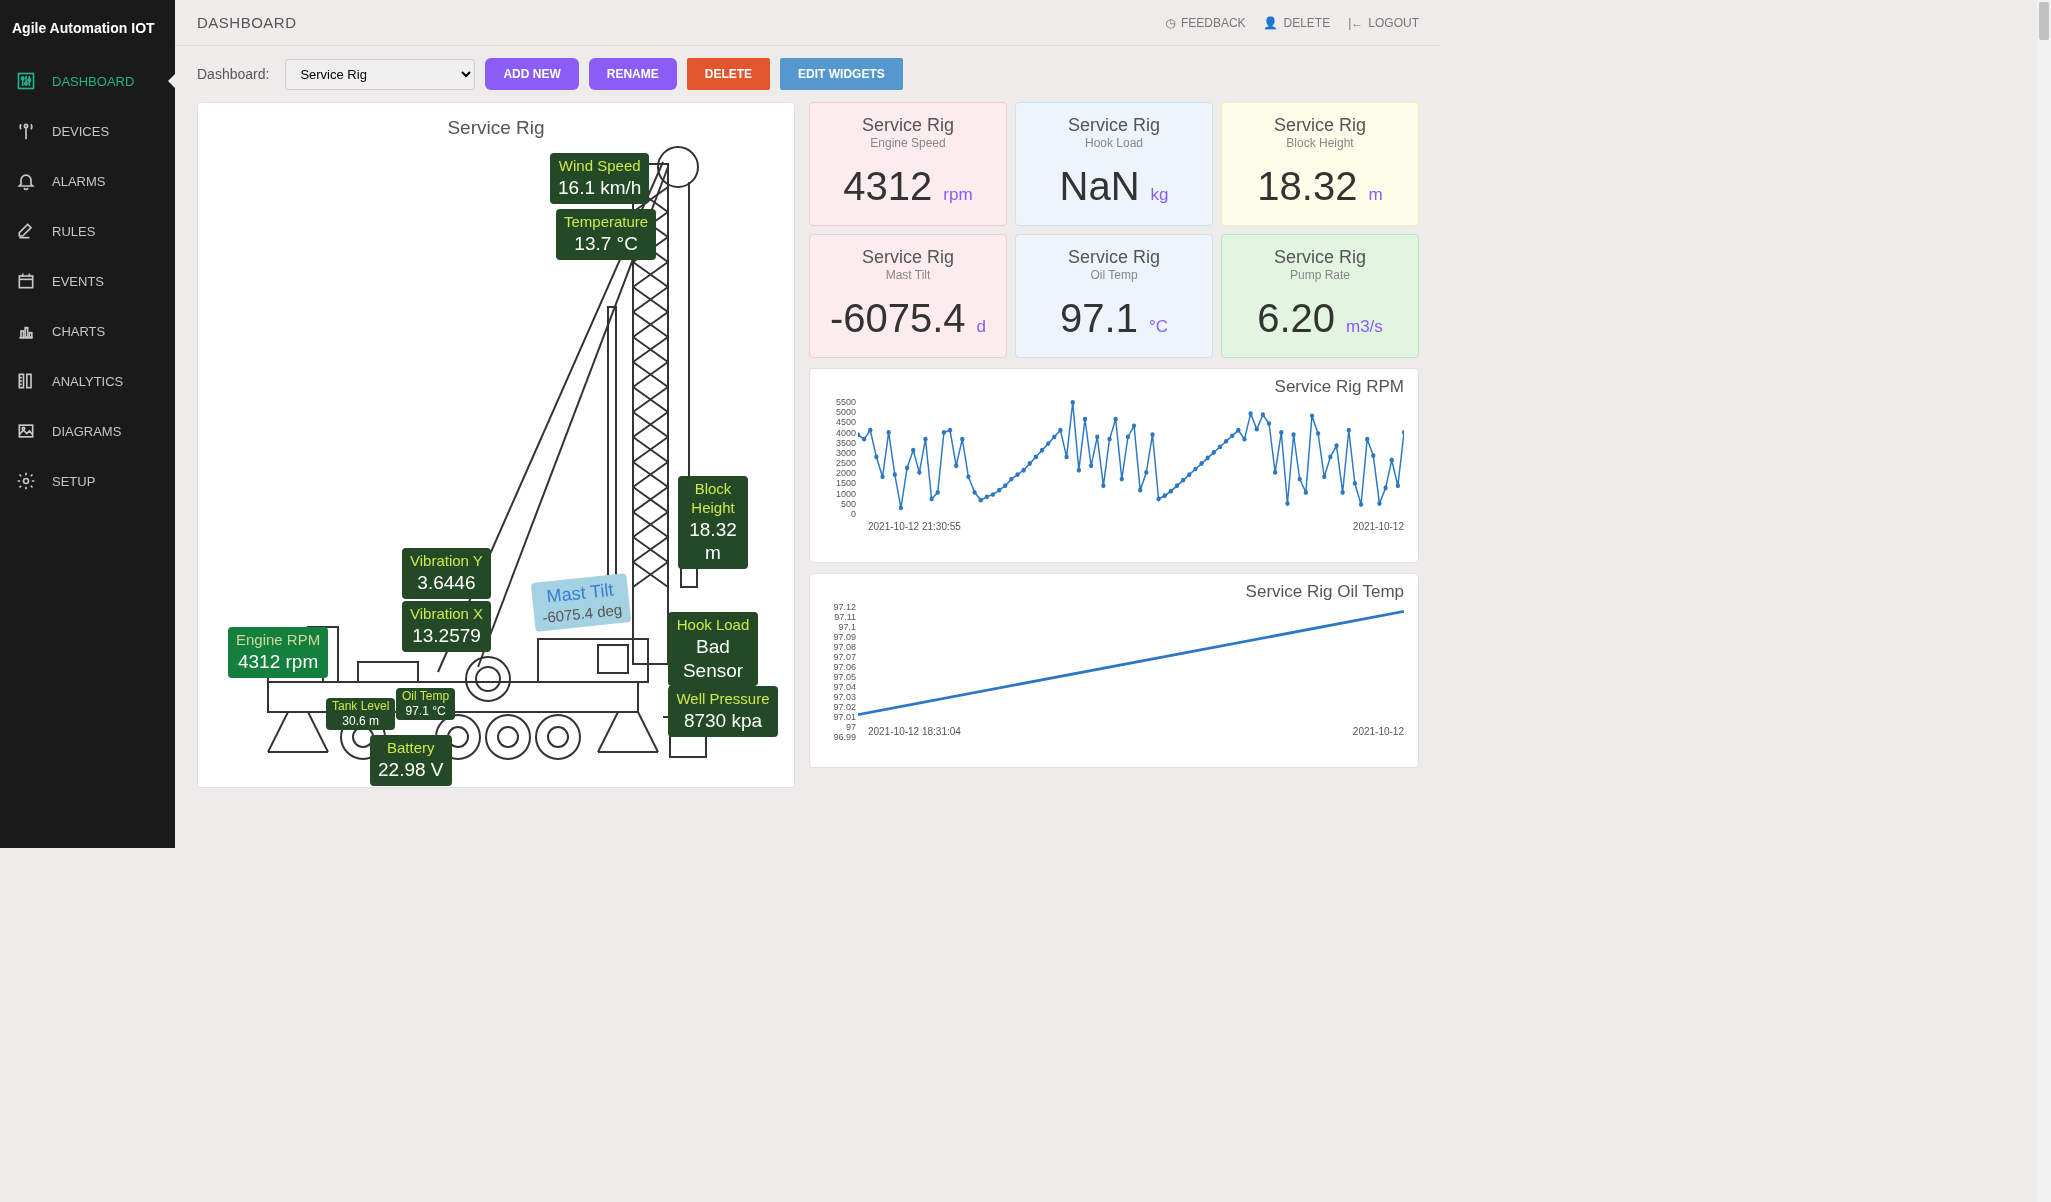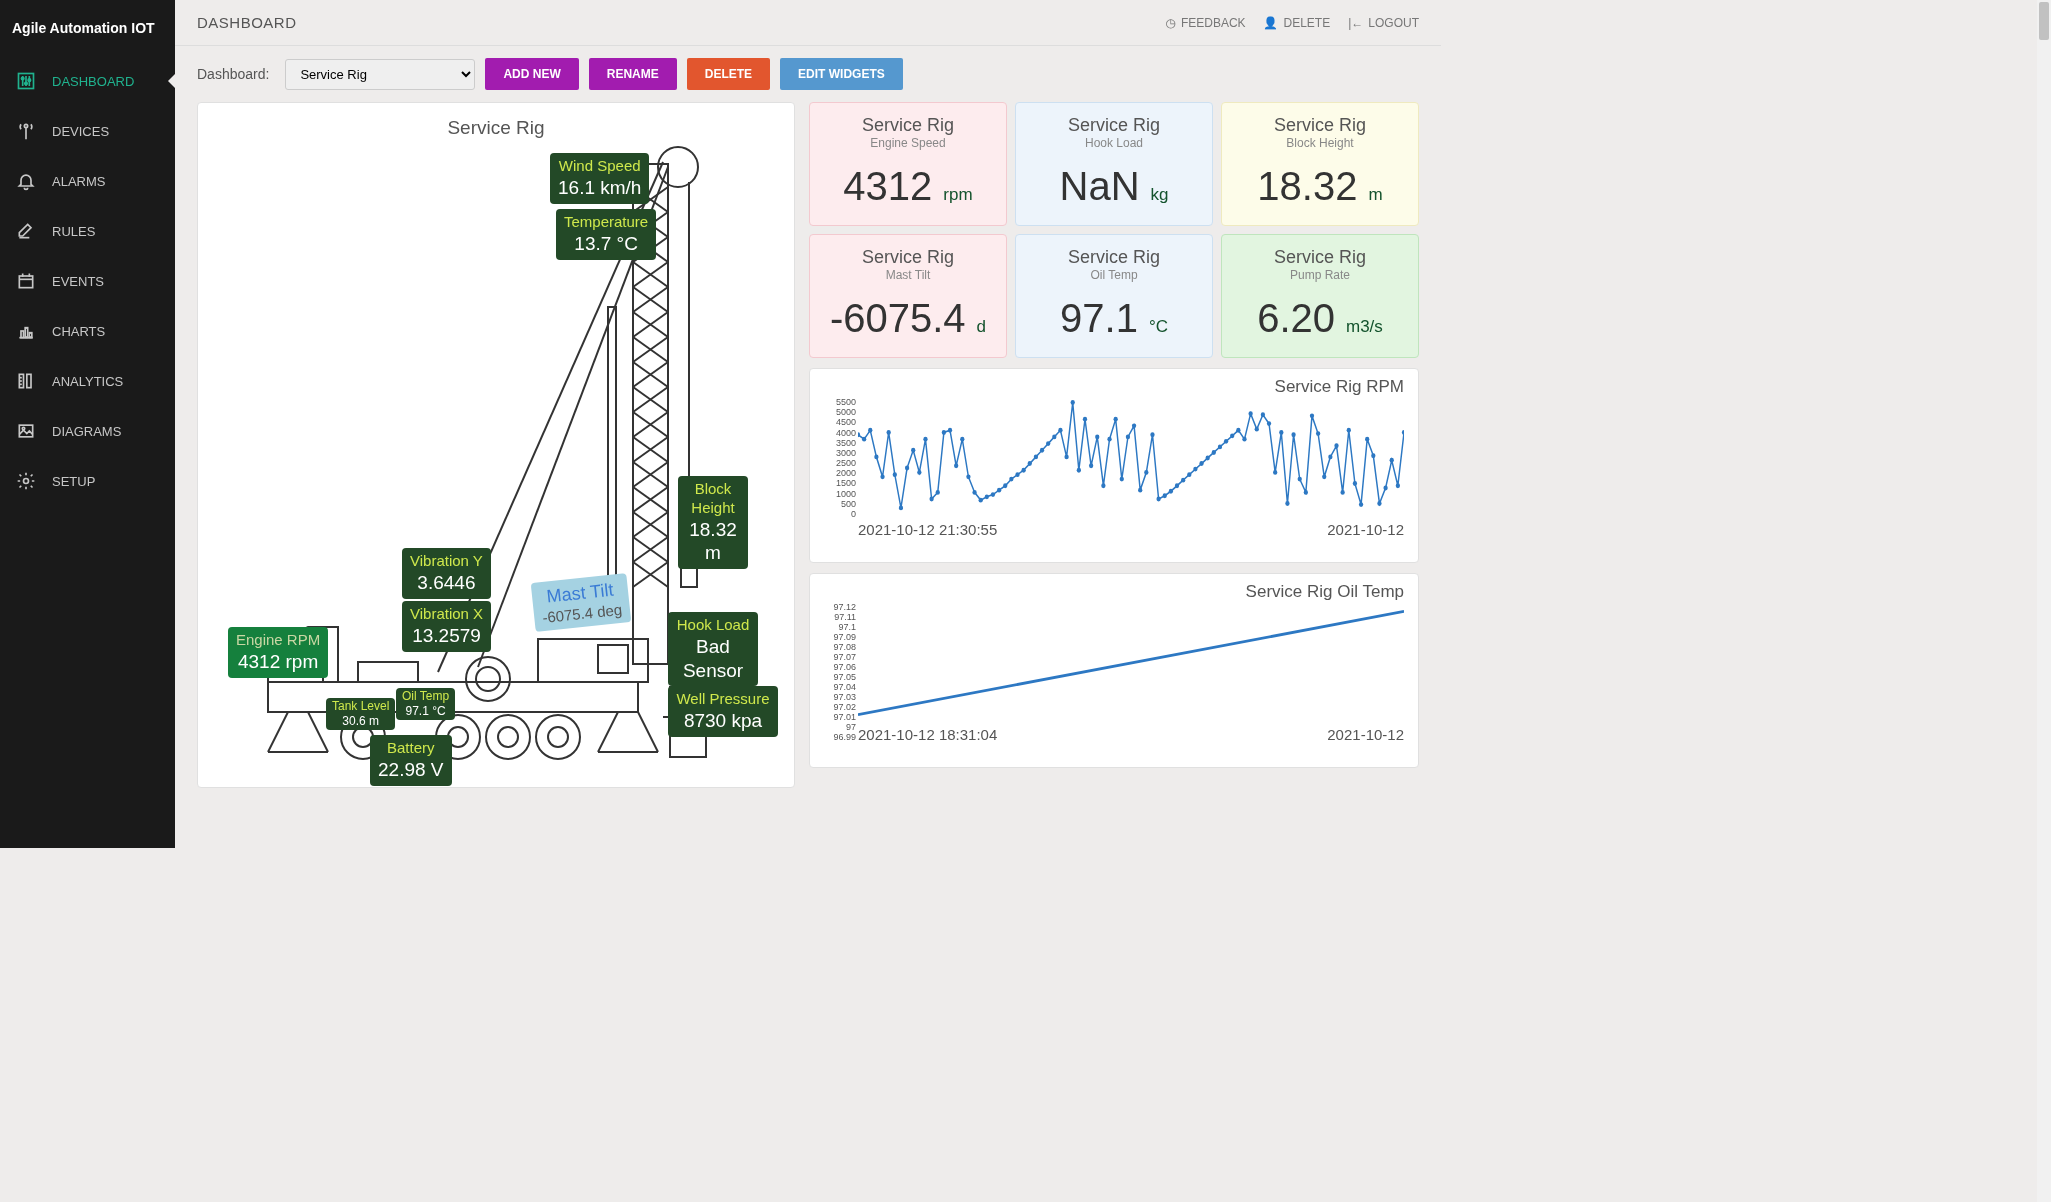--- a/index.html
+++ b/index.html
@@ -20,21 +20,21 @@
 .main { flex: 1; display: flex; flex-direction: column; overflow: hidden; }
 .topbar { display: flex; align-items: center; padding: 14px 22px; background: #eeeceb; border-bottom: 1px solid #ddd; }
 .topbar-title { font-size: 15px; color: #555; letter-spacing: 0.5px; }
 .topbar-right { margin-left: auto; display: flex; gap: 18px; }
 .topbar-link { display: flex; align-items: center; gap: 5px; font-size: 12px; color: #777; cursor: pointer; }
 
 .toolbar { display: flex; align-items: center; padding: 12px 22px; gap: 10px; background: #eeeceb; }
 .toolbar-label { font-size: 14px; color: #555; margin-right: 6px; }
 .toolbar select { padding: 6px 10px; border: 1px solid #ccc; border-radius: 3px; min-width: 190px; font-size: 13px; }
 .btn { padding: 9px 18px; border: none; border-radius: 2px; color: #fff; font-size: 12px; font-weight: bold; cursor: pointer; }
-.btn-teal { background: #a21caf; }
+.btn-teal { background: #8b5cf6; border-radius: 6px; }
 .btn-red { background: #e2562e; }
 .btn-blue { background: #5598cf; }
 
 .content { display: flex; gap: 14px; padding: 0 22px 14px; flex: 1; overflow: auto; }
 .left { width: 598px; }
 .right { flex: 1; display: flex; flex-direction: column; gap: 10px; }
 
 .card { background: #fff; border: 1px solid #e0e0e0; border-radius: 4px; padding: 10px 14px; }
 
 
@@ -52,31 +52,31 @@
 .tag.sm { padding: 1px 6px; }
 .tag.sm .lab { font-size: 12px; }
 .tag.sm .val { font-size: 12px; }
 
 
 .kpis { display: grid; grid-template-columns: repeat(3, 1fr); gap: 8px; }
 .kpi { border-radius: 4px; padding: 12px 10px 16px; text-align: center; border: 1px solid transparent; }
 .kpi-title { font-size: 18px; color: #555; }
 .kpi-sub { font-size: 12px; color: #888; margin-bottom: 14px; }
 .kpi-value { font-size: 40px; color: #333; }
-.kpi-unit { font-size: 17px; color: #14532d; margin-left: 11px; }
+.kpi-unit { font-size: 17px; color: #8b5cf6; margin-left: 11px; }
 .kpi.pink { background: #fdecee; border-color: #f3c9cf; }
 .kpi.blue { background: #edf4fb; border-color: #cde0f1; }
 .kpi.yellow { background: #fdfce9; border-color: #efeabf; }
 .kpi.green { background: #e2f5e0; border-color: #bfe5bd; }
 
 .chart { height: 195px; padding: 8px 14px 4px; }
 .chart-title { text-align: right; font-size: 17px; color: #555; margin-bottom: 0px; }
 .chart-area { position: relative; height: 122px; margin-left: 34px; }
 .chart-ylabels { position: absolute; left: -34px; top: 0; bottom: 0; width: 32px; display: flex; flex-direction: column; justify-content: space-between; font-size: 9px; color: #555; text-align: right; }
-.chart-xlabels { display: flex; justify-content: space-between; font-size: 15px; color: #555; margin-left: 34px; margin-top: 2px; align-items: flex-end; }
+.chart-xlabels { display: flex; justify-content: space-between; font-size: 10px; color: #555; margin-left: 44px; margin-top: 2px; align-items: flex-end; }
 .chart-svg { width: 100%; height: 100%; }
 
 
 .scroll-hint { position: absolute; right: 0; top: 0; bottom: 0; width: 14px; background: #f1f1f1; }
 .scroll-thumb { position: absolute; right: 2px; top: 2px; width: 10px; height: 38px; background: #c1c1c1; border-radius: 2px; }
 </style>
 </head>
 <body>
 
 <div class="app">

